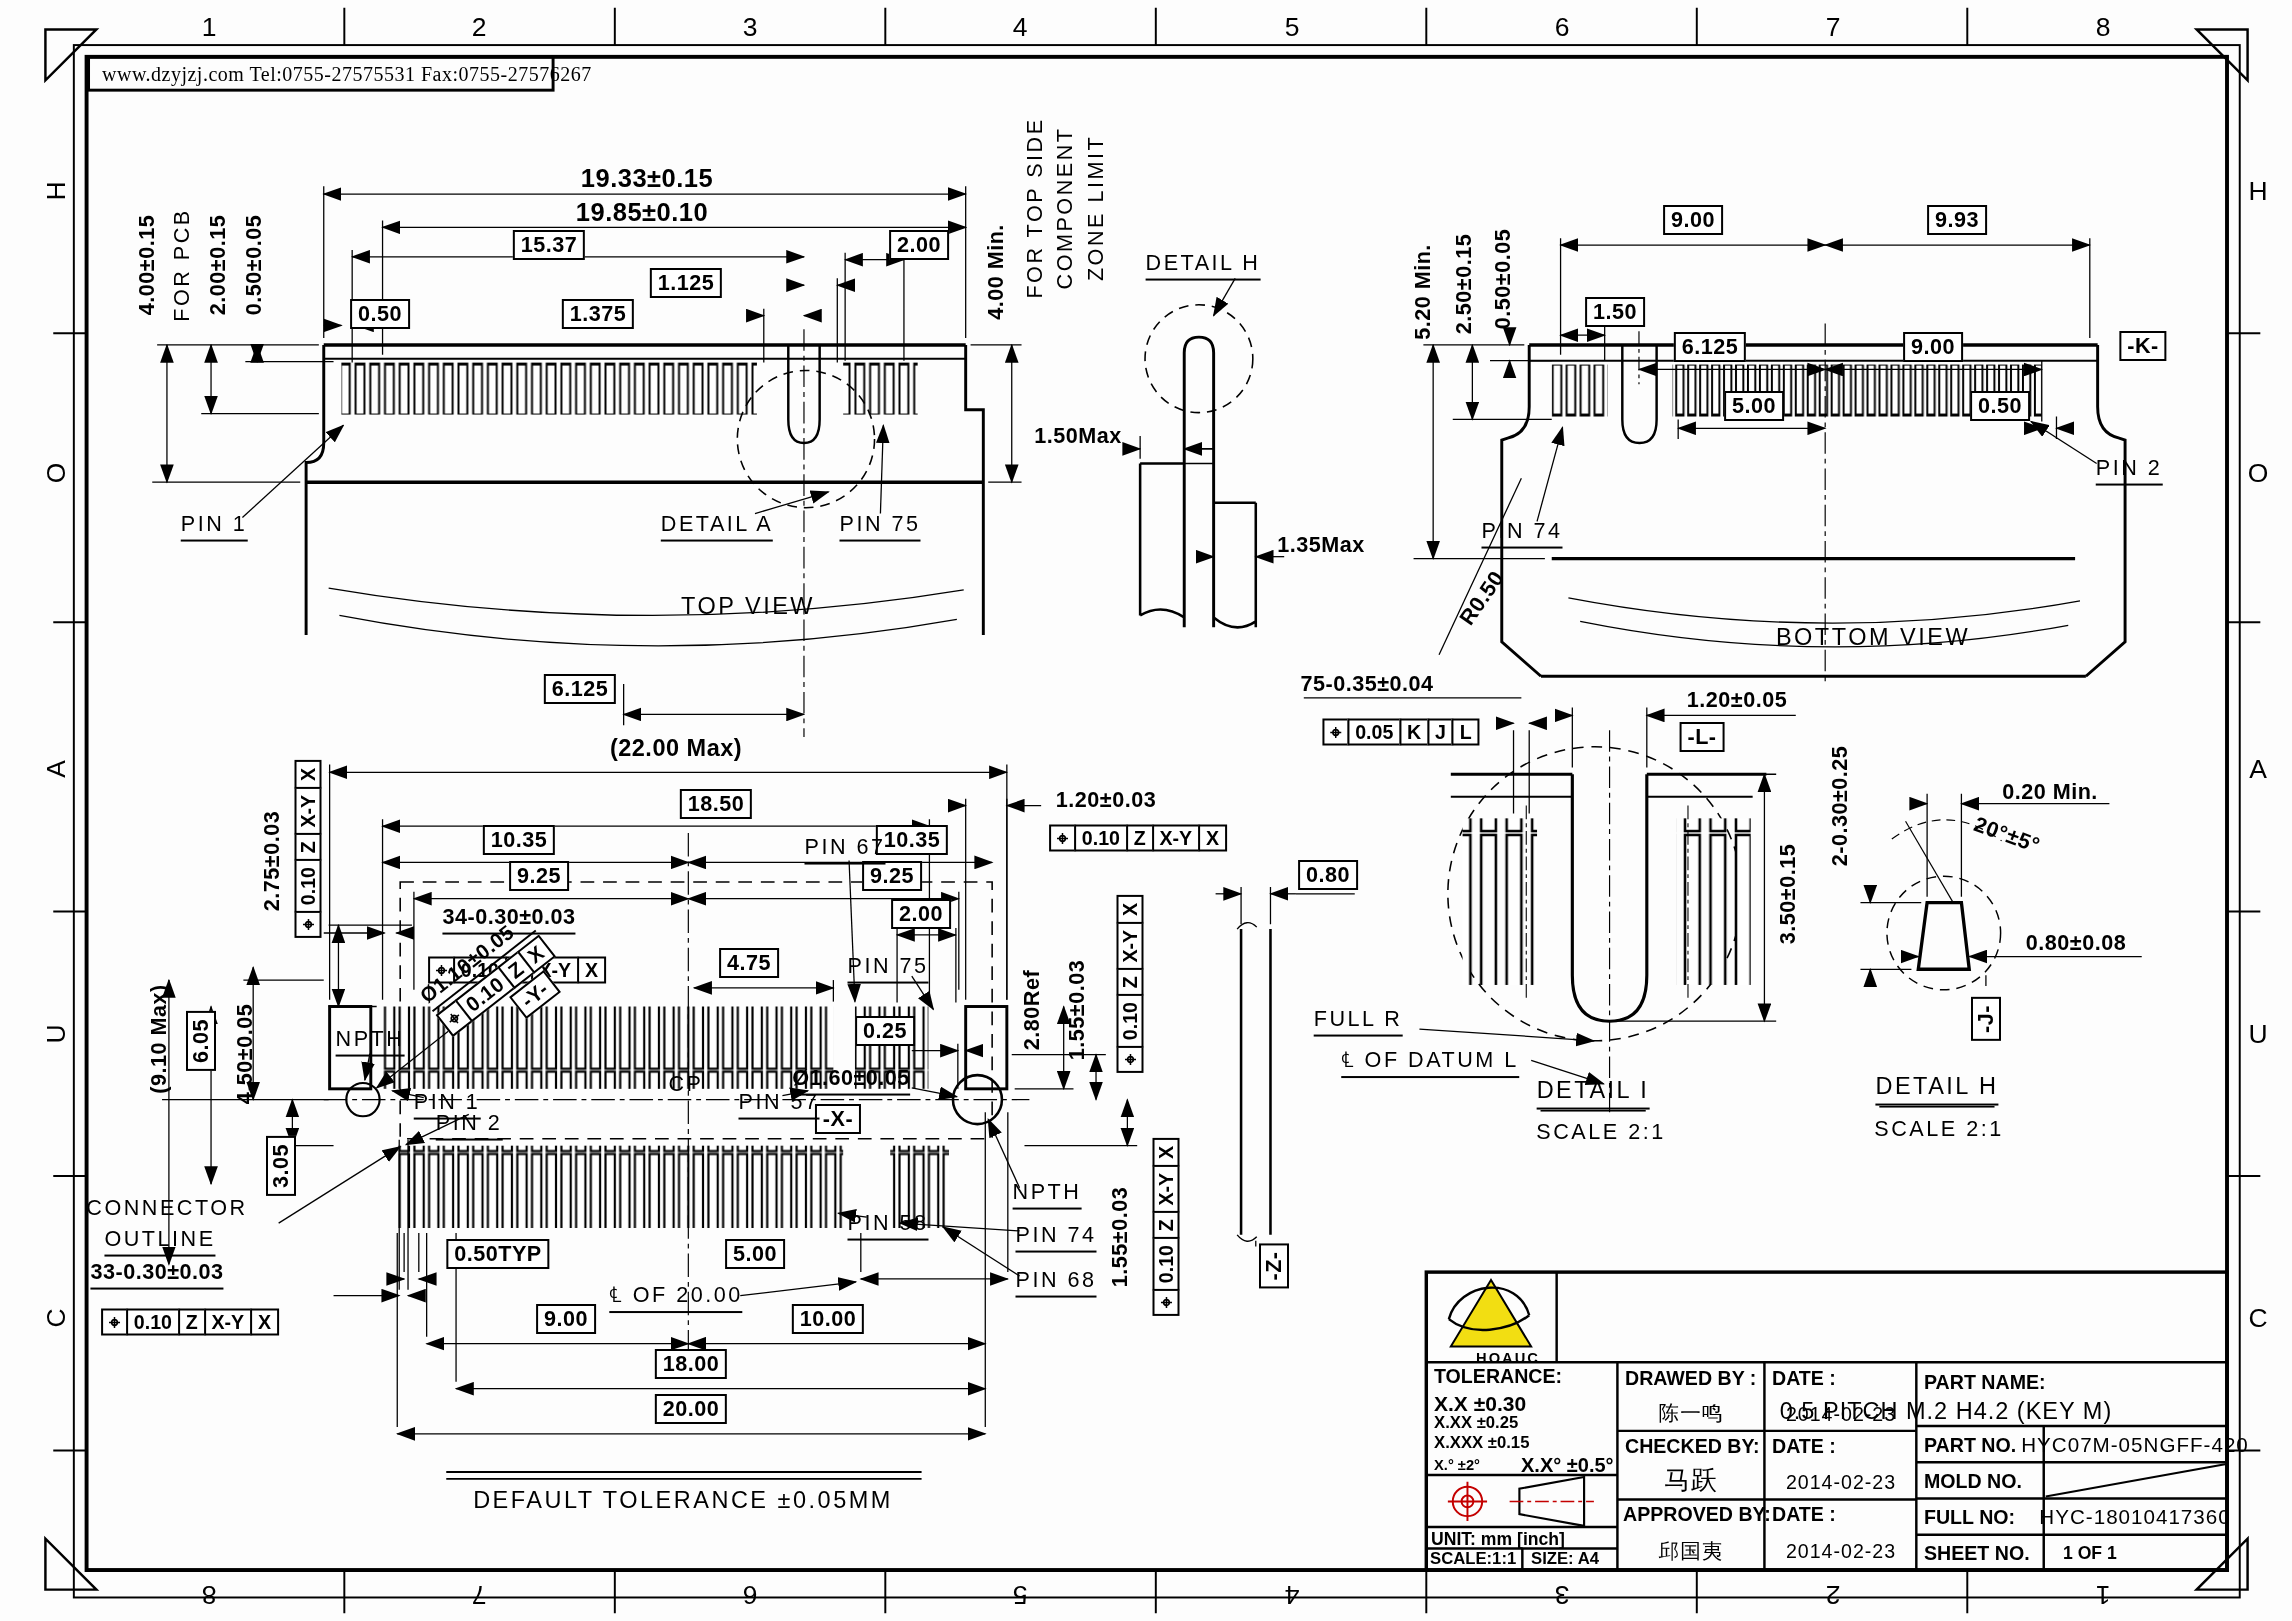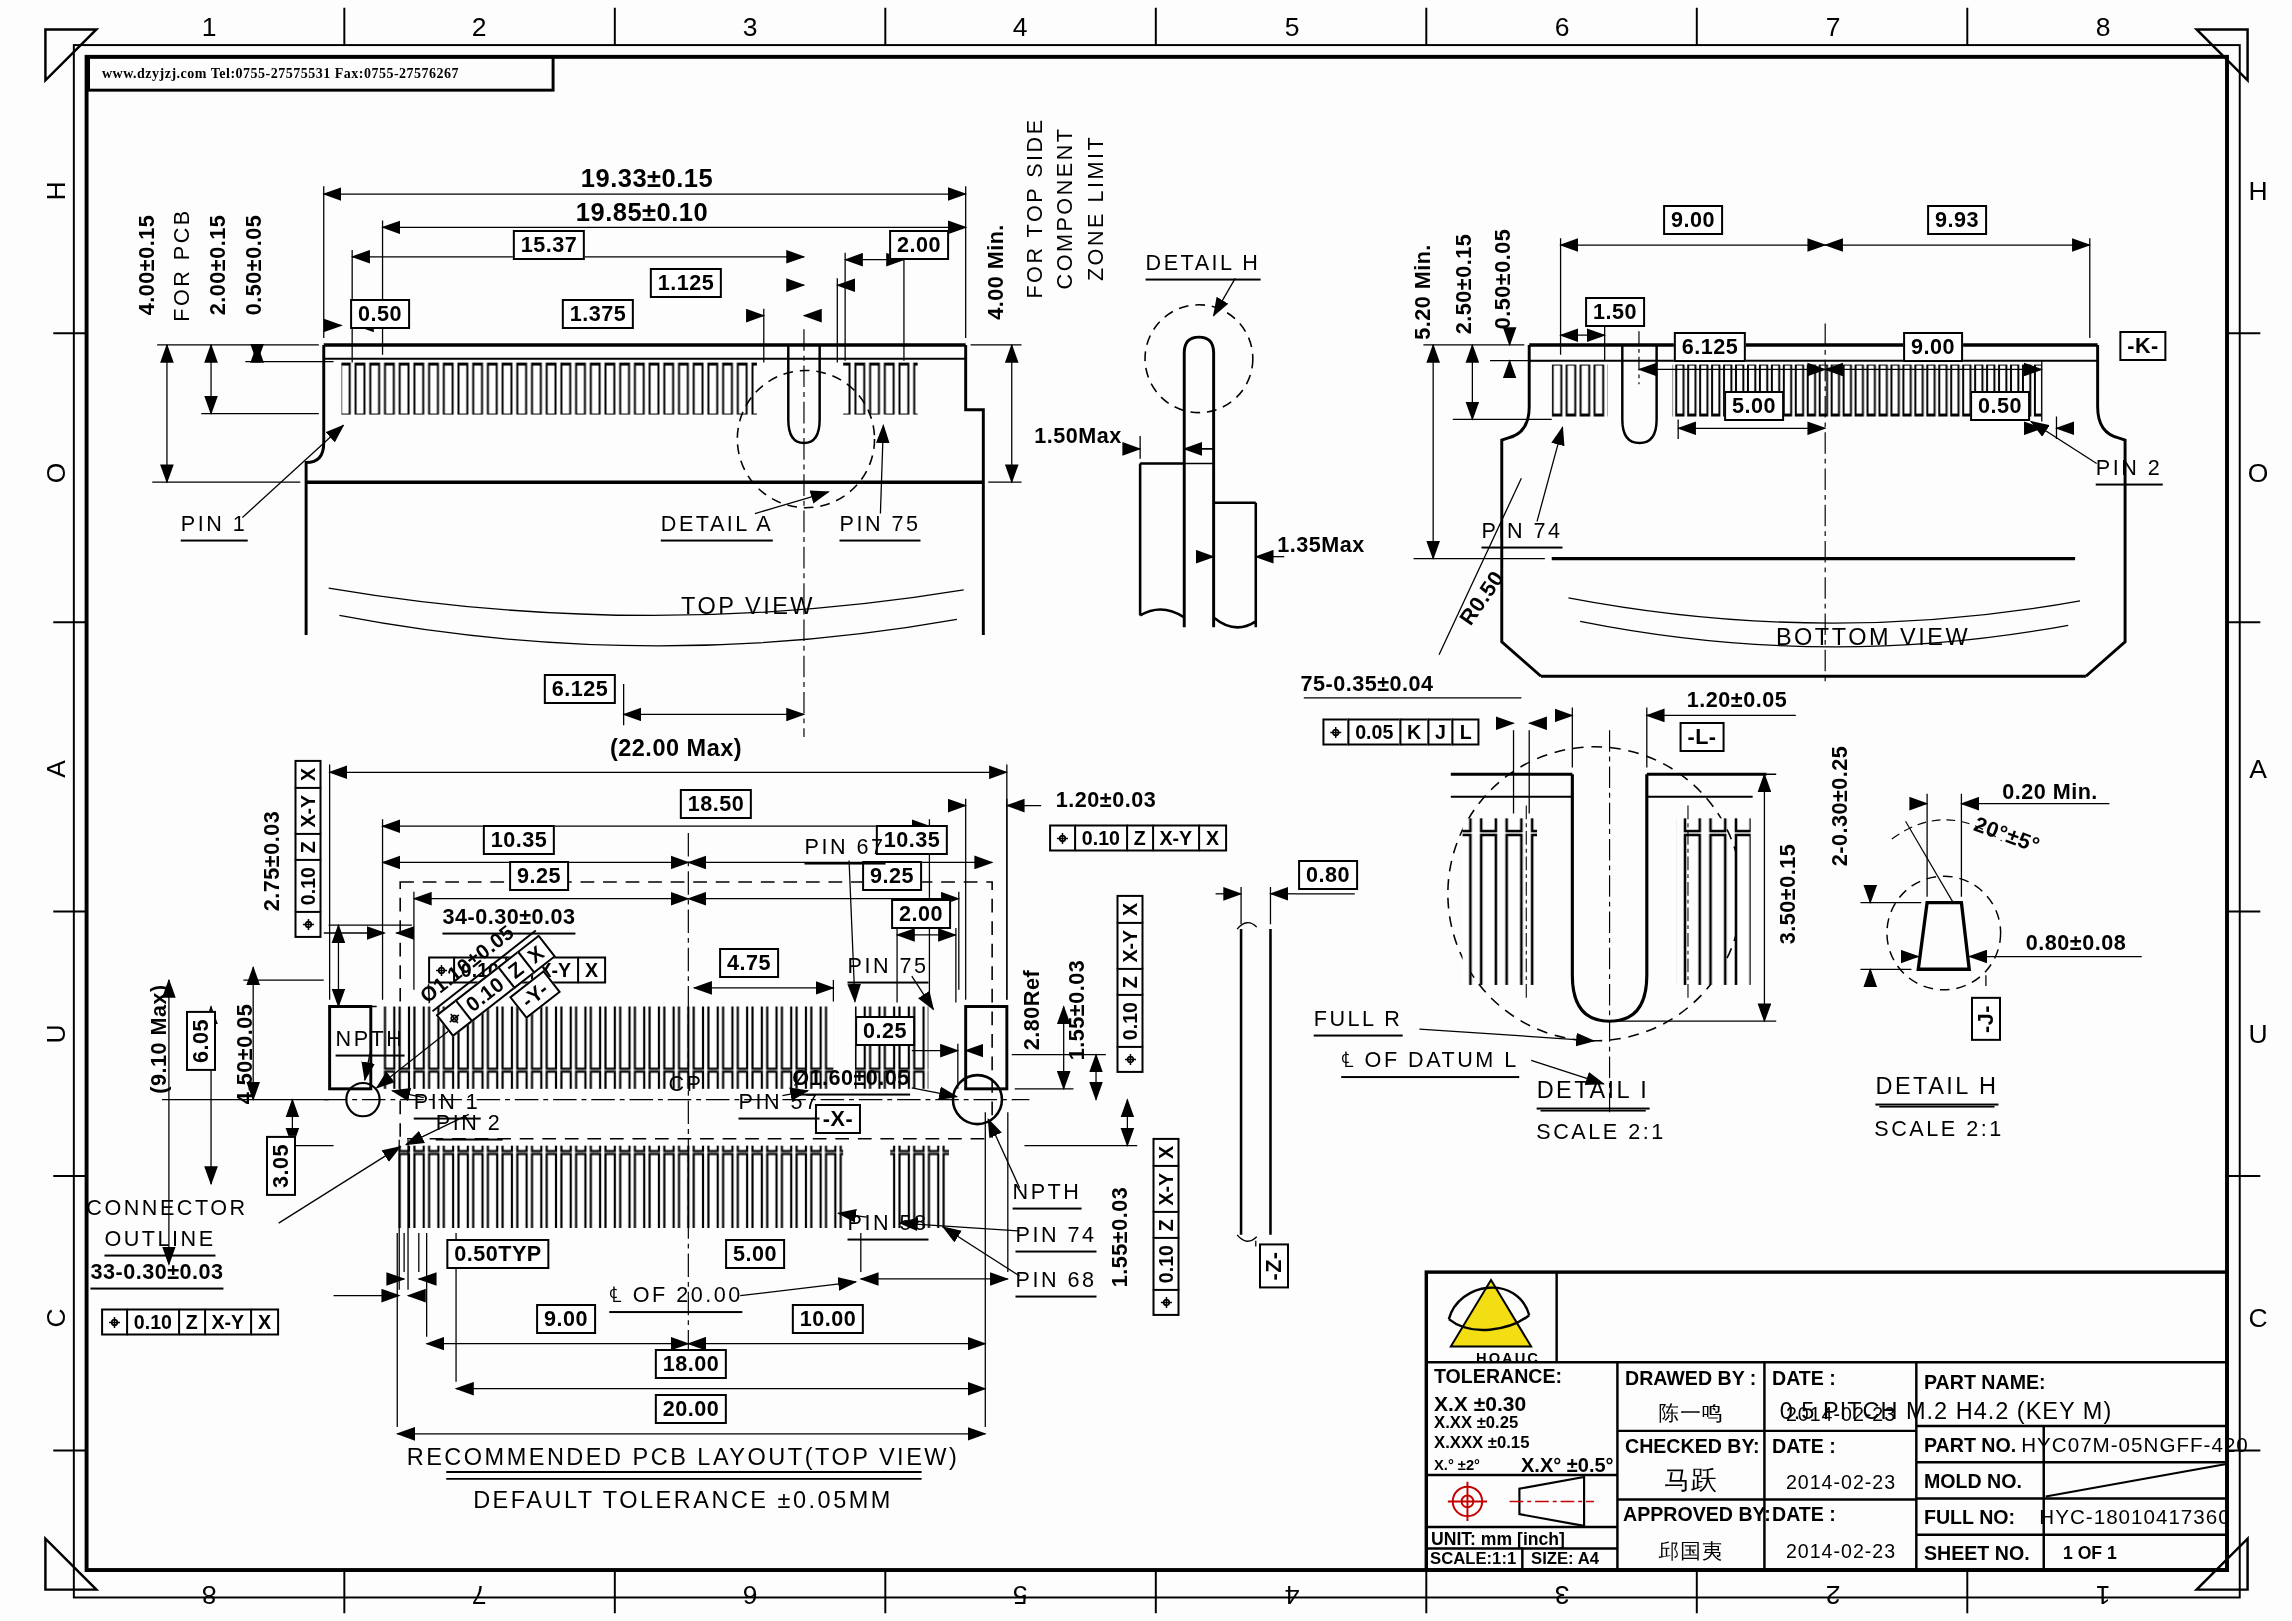--- a/index.html
+++ b/index.html
@@ -20,21 +20,21 @@
   .zone{font-size:26.5px;letter-spacing:0;font-weight:400;}
   .fcf{position:absolute;transform:translate(-50%,-50%);display:flex;z-index:2;
        font-family:"Liberation Sans",sans-serif;font-size:19.6px;font-weight:700;}
   .fcf span{border:2px solid #000;padding:0 5.9px;margin-left:-2px;background:#fff;}
   .fcfv{transform:translate(-50%,-50%) rotate(-90deg);}
   .diag{position:absolute;z-index:2;transform:translate(-50%,-50%) rotate(-38deg);text-align:left;}
   .diag .drow{font-size:20.6px;font-weight:700;letter-spacing:0.5px;}
   .tl{position:absolute;transform:translate(0,-50%);white-space:nowrap;z-index:2;
       font-family:"Liberation Sans",sans-serif;font-size:19.6px;font-weight:700;}
   .infobar{position:absolute;transform:translate(0,-50%);z-index:2;white-space:nowrap;
-      font-family:"Liberation Serif",serif;font-weight:700;font-size:14px;letter-spacing:0.5px;}
+      font-family:"Liberation Serif",serif;font-weight:400;font-size:20px;letter-spacing:0.5px;}
 </style>
 </head>
 <body>
 
 <div id="page">
 
 <svg id="linework" width="2293" height="1621" viewBox="0 0 2339 1654">
   <defs>
     <marker id="ar" viewBox="0 0 14 10" refX="13" refY="5" markerWidth="15" markerHeight="11" orient="auto-start-reverse">
           <path d="M0,0 L14,5 L0,10 Z" fill="#000"></path>
@@ -467,21 +467,20 @@
 </div>
 <div class="lbl thin" style="left:167px;top:1208px">CONNECTOR</div>
 <div class="lbl thin ul" style="left:160px;top:1241px">OUTLINE</div>
 <div class="lbl dim box" style="left:498px;top:1254px">0.50TYP</div>
 <div class="lbl dim box" style="left:755px;top:1254px">5.00</div>
 <div class="lbl thin ul" style="left:676px;top:1296px">℄ OF 20.00</div>
 <div class="lbl dim box" style="left:566px;top:1319px">9.00</div>
 <div class="lbl dim box" style="left:828px;top:1319px">10.00</div>
 <div class="lbl dim box" style="left:691px;top:1364px">18.00</div>
 <div class="lbl dim box" style="left:691px;top:1409px">20.00</div>
-<div class="lbl thin md" style="left:683px;top:1457px">RECOMMENDED PCB LAYOUT(TOP VIEW)</div>
 <div class="lbl thin md" style="left:683px;top:1500px">DEFAULT TOLERANCE ±0.05MM</div>
 
 <div class="lbl dim" style="left:1367px;top:684px">75-0.35±0.04</div>
 <div class="fcf" style="left:1402px;top:732px">
   <span>⌖</span>
       <span>0.05</span>
       <span>K</span>
       <span>J</span>
       <span>L</span>
 </div>

